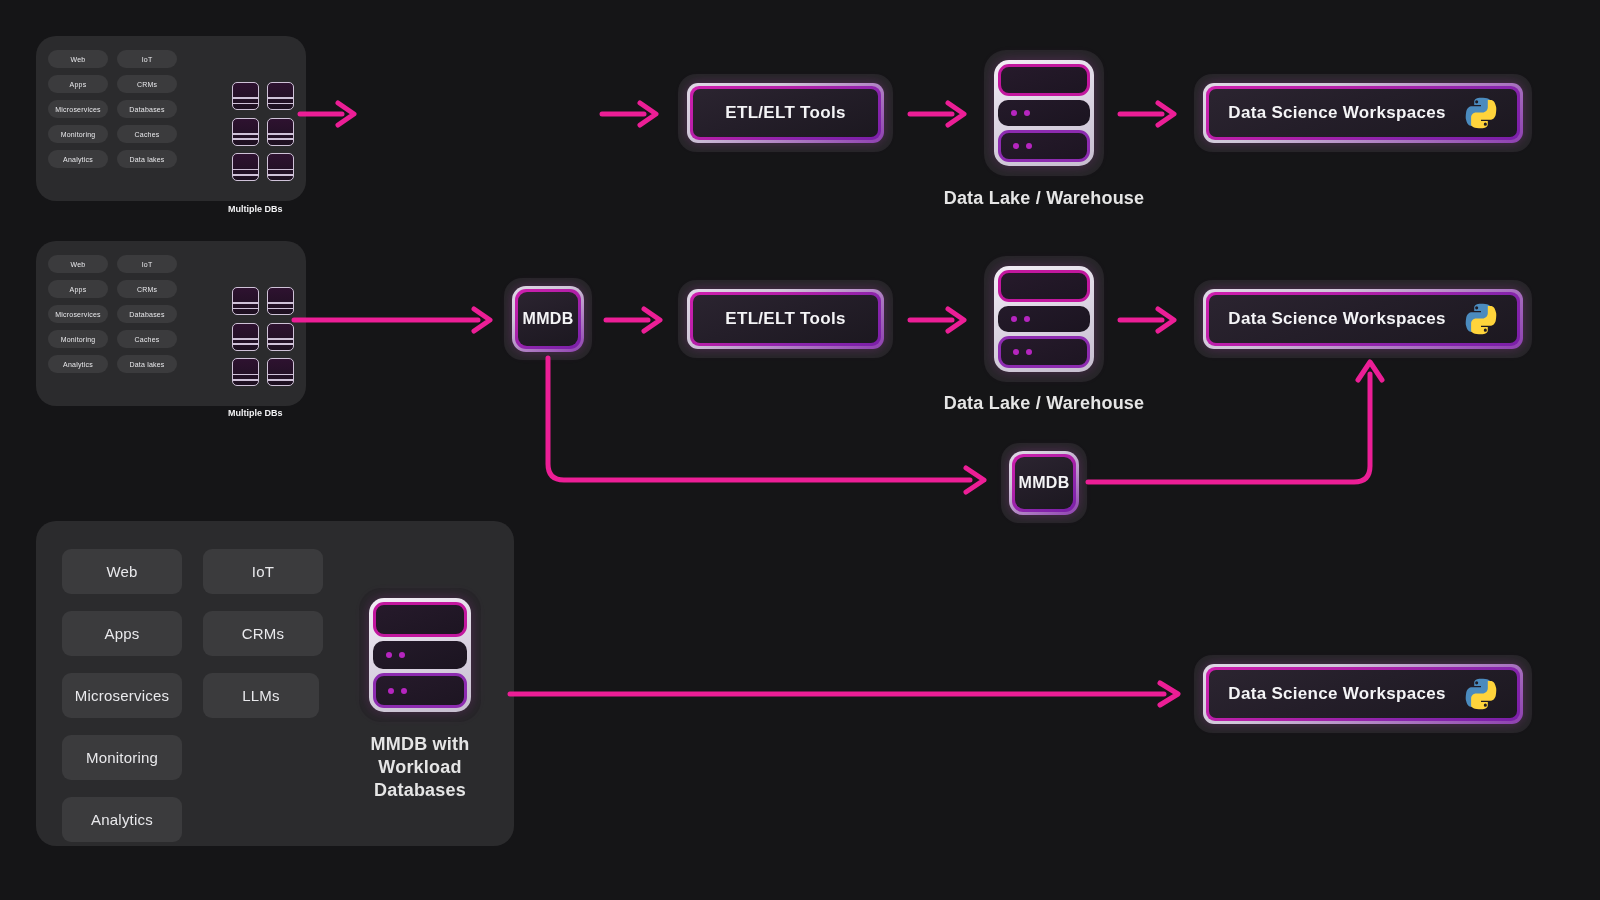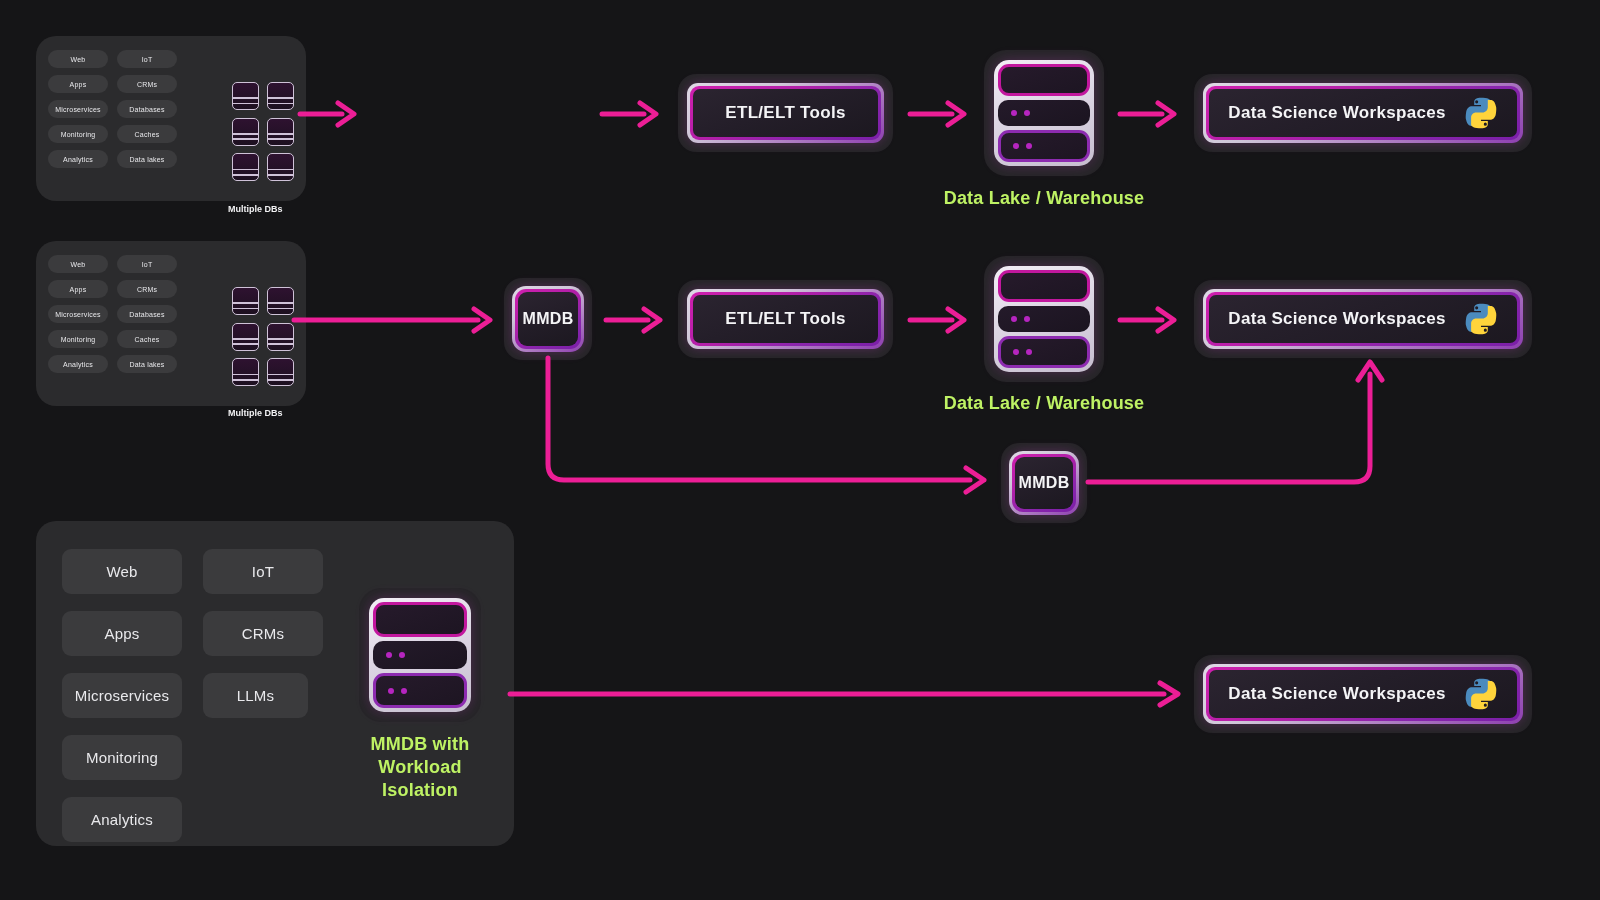--- a/index.html
+++ b/index.html
@@ -110,21 +110,21 @@
     flex: 1; border-radius: 10px; position: relative;
     background: linear-gradient(160deg,#261a2b 0%,#1d1522 100%);
   }
   .server .bay.b1 { border: 3.5px solid #c2179e; border-radius: 11px; }
   .server .bay.b2 { border: 0; background: linear-gradient(160deg,#241a2a 0%,#1b1420 100%); }
   .server .bay.b3 { border: 3.5px solid #8d2bb0; border-radius: 11px; }
   .server .dots { position: absolute; left: 14%; top: 50%; transform: translateY(-50%); display: flex; gap: 7px; }
   .server .dots i { width: 6px; height: 6px; border-radius: 50%; background: #b625c0; display: block; }
 
   .node-caption {
-    position: absolute; color: #bef264; font-weight: 700;
+    position: absolute; color: #e5e5e5; font-weight: 700;
     text-align: center; white-space: nowrap; letter-spacing: .2px;
   }
   .node-caption.multi { white-space: normal; line-height: 1.28; }
 
   
   .arrow-svg { position: absolute; overflow: visible; }
 
   
   .py { width: 34px; height: 34px; flex: 0 0 auto; }
 </style>
@@ -351,42 +351,42 @@
       <div class="chip-col" style="gap:17px;">
         <div class="chip" style="width:120px;height:45px;font-size:15px;">Web</div>
         <div class="chip" style="width:120px;height:45px;font-size:15px;">Apps</div>
         <div class="chip" style="width:120px;height:45px;font-size:15px;">Microservices</div>
         <div class="chip" style="width:120px;height:45px;font-size:15px;">Monitoring</div>
         <div class="chip" style="width:120px;height:45px;font-size:15px;">Analytics</div>
       </div>
       <div class="chip-col" style="gap:17px;">
         <div class="chip" style="width:120px;height:45px;font-size:15px;">IoT</div>
         <div class="chip" style="width:120px;height:45px;font-size:15px;">CRMs</div>
-        <div class="chip" style="width:105px;height:45px;font-size:15px;">LLMs</div>
+        <div class="chip" style="width:116px;height:45px;font-size:15px;">LLMs</div>
       </div>
     </div>
 
     <div class="server" style="left:323px; top:67px; width:122px; height:134px;">
       <div class="shell">
         <div class="bay b1"></div>
         <div class="bay b2">
           <span class="dots">
               <i></i>
               <i></i>
             </span>
         </div>
         <div class="bay b3">
           <span class="dots">
               <i></i>
               <i></i>
             </span>
         </div>
       </div>
     </div>
-    <div class="node-caption multi" style="left:312px; top:212px; width:144px; font-size:18px;">MMDB with Workload Isolation</div>
+    <div class="node-caption multi" style="left:312px; top:212px; width:144px; font-size:18px;">MMDB with Workload Databases</div>
   </div>
 
   <svg class="arrow-svg" style="left:508px; top:678px;" width="678" height="32" viewBox="0 0 678 32">
     <path d="M2 16 H656" stroke="#ec1e96" stroke-width="5" fill="none" stroke-linecap="round"></path>
     <path d="M652 5 L670 16 L652 27" stroke="#ec1e96" stroke-width="5" fill="none" stroke-linecap="round" stroke-linejoin="round"></path>
   </svg>
 
   <div class="node" style="left:1194px; top:655px; width:338px; height:78px;">
     <div class="inner">
         <div class="inner2">

